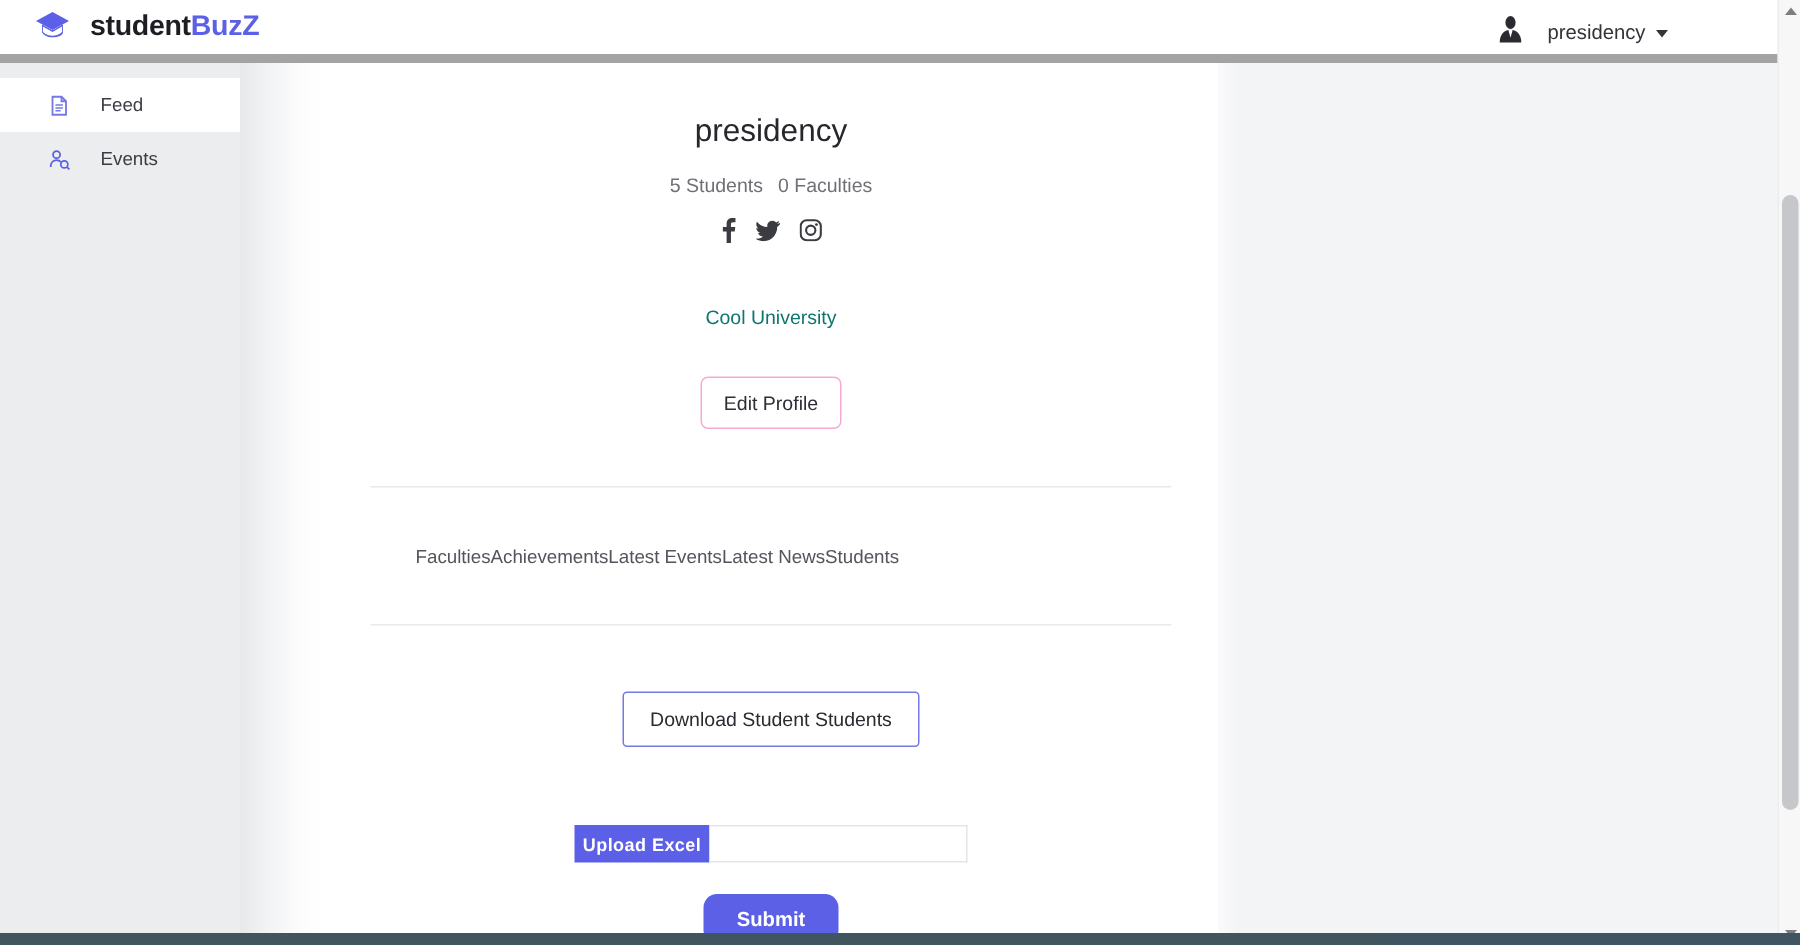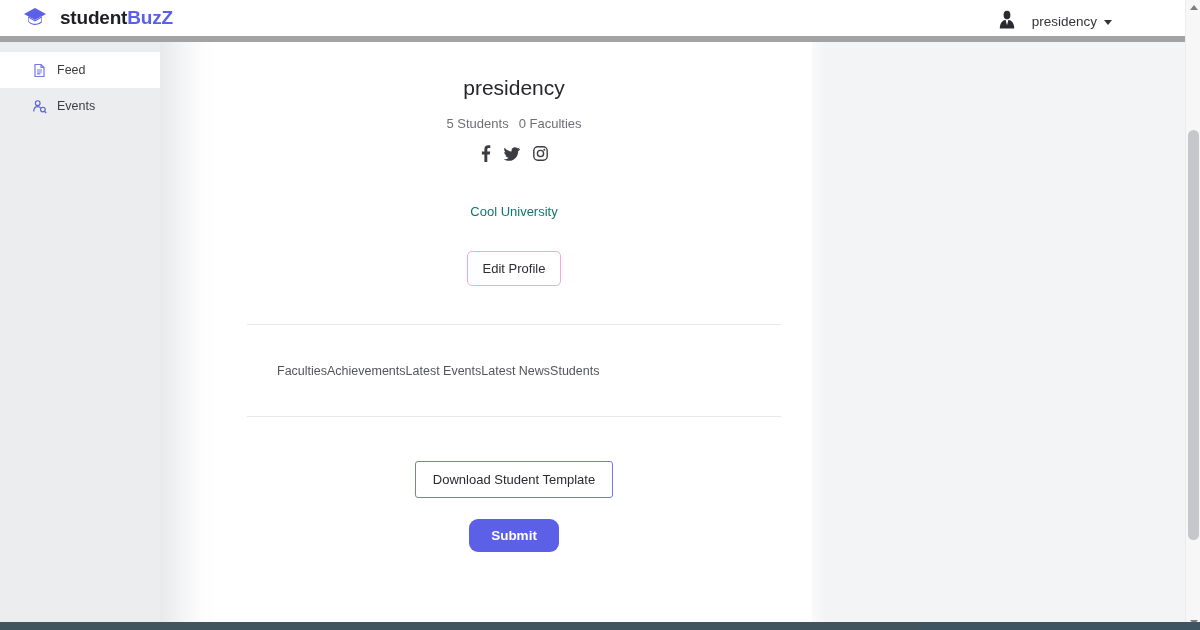--- a/index.html
+++ b/index.html
@@ -75,21 +75,21 @@
     top: 42px; left: 0;
     width: 160px;
     height: 580px;
     background: #ebedef;
     z-index: 20;
   }
   .side-item {
     height: 36px;
     display: flex;
     align-items: center;
-    gap: 10px;
+    gap: 20px;
     padding-left: 32px;
     font-size: 12.5px;
     color: #3c3d44;
   }
   .side-item.active { background: #ffffff; }
   .side-item .sico { width: 15px; height: 15px; display: block; flex: 0 0 15px; }
   .side-gap { height: 10px; }
 
   
   .sidebar-edge {
@@ -389,23 +389,29 @@
     <div class="tab">Faculties</div>
     <div class="tab">Achievements</div>
     <div class="tab">Latest Events</div>
     <div class="tab">Latest News</div>
     <div class="tab">Students</div>
   </div>
 
   <div class="divider div-bot"></div>
 
   <div class="dl-wrap">
-    <button class="dl-btn">Download Student Template</button>
-  </div>
-
+    <button class="dl-btn">Download Student Students</button>
+  </div>
+
+  <div class="upload-row">
+    <div class="upload-group">
+      <button class="upload-btn">Upload Excel</button>
+      <input class="upload-field" type="text" value="" placeholder="" style="">
+    </div>
+  </div>
 
   <div class="submit-wrap">
     <button class="submit-btn">Submit</button>
   </div>
 
 </div>
 
 <div class="vscroll">
   <div class="vscroll-arrow up">
       <span class="tri"></span>

